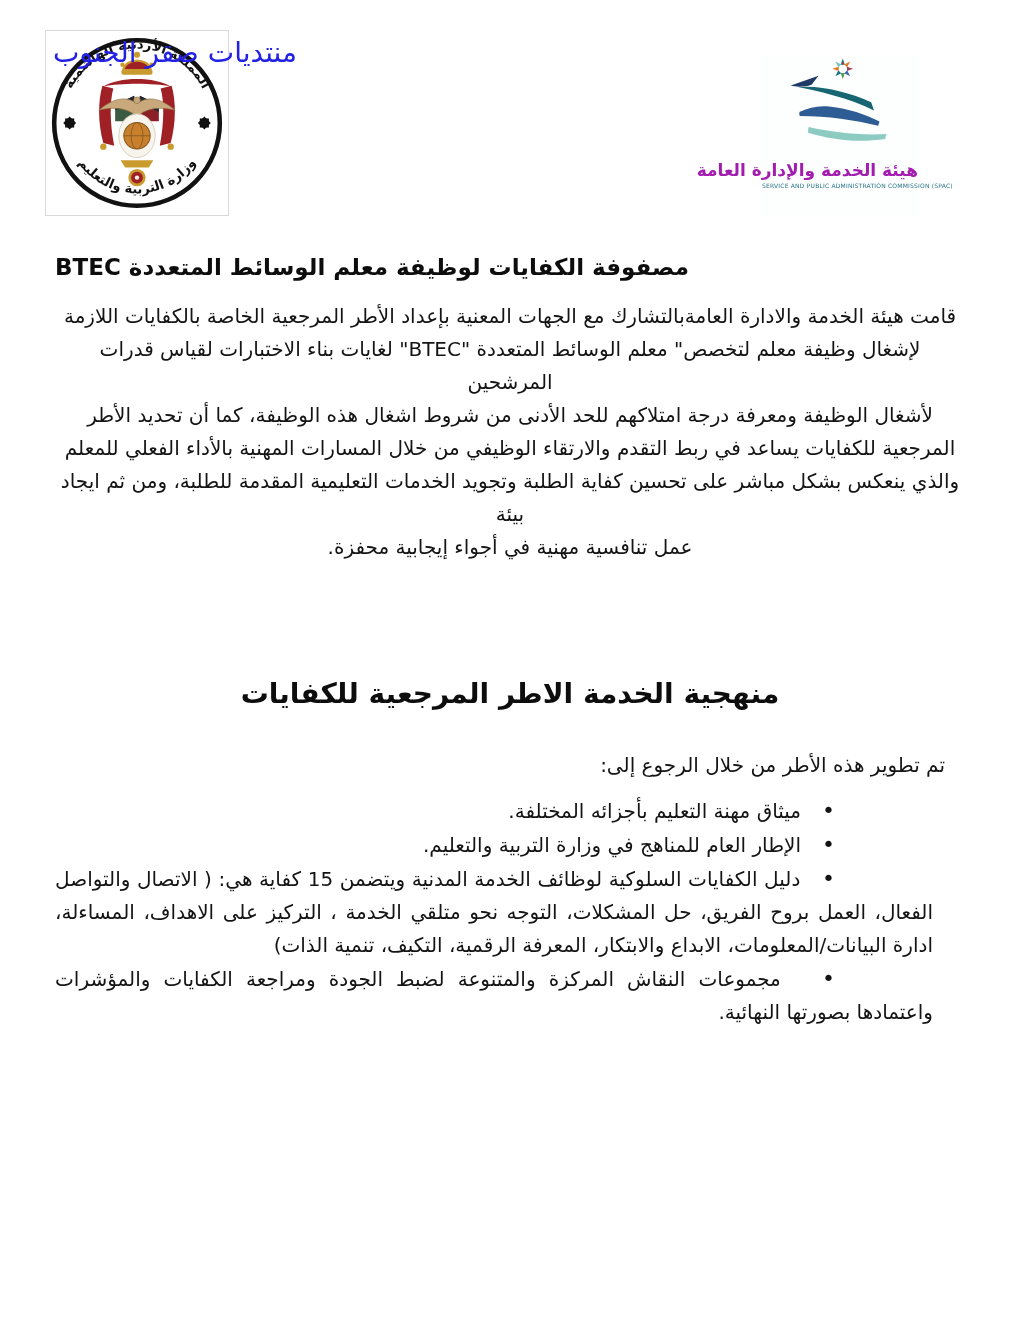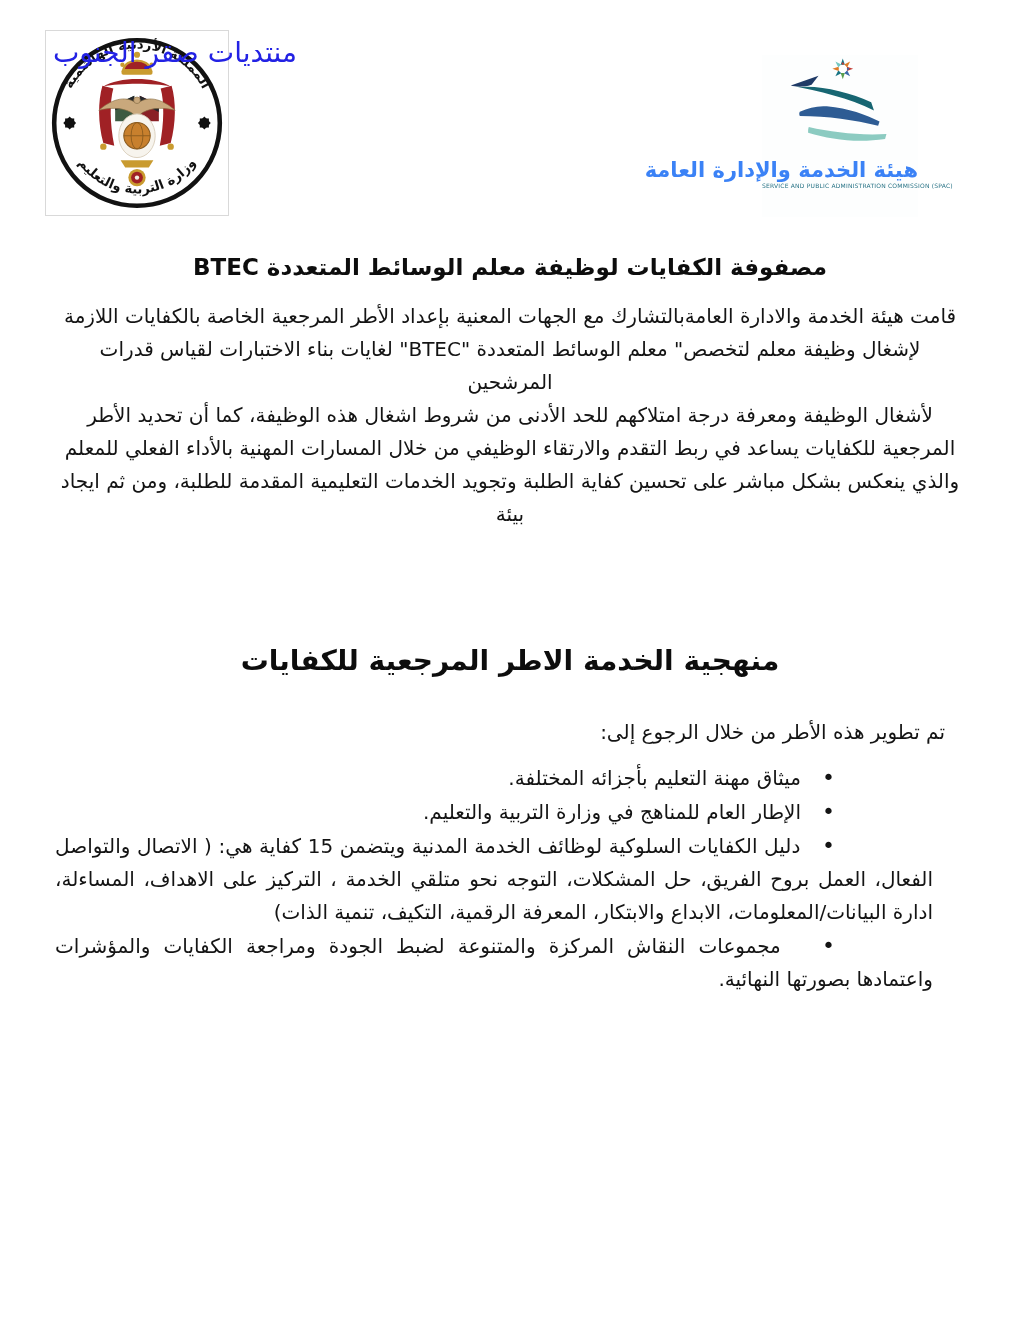--- a/index.html
+++ b/index.html
@@ -17,30 +17,30 @@
     position:absolute;left:40px;top:38px;width:270px;z-index:5;
     font-size:28px;line-height:30px;color:#2322e4;direction:rtl;text-align:center;
     white-space:nowrap;letter-spacing:0px;
   }
   .spac{
     position:absolute;left:762px;top:55px;width:156px;height:162px;
     background:#fdfefe;text-align:center;
   }
   .spac-art{width:150px;height:104px;display:block;margin:0 auto;}
   .spac-name-ar{
-    direction:rtl;font-size:21px;font-weight:bold;color:#3b82f6;
+    direction:rtl;font-size:17px;font-weight:bold;color:#a21caf;
     line-height:18px;margin-top:2px;white-space:nowrap;
   }
   .spac-name-en{
     font-size:6px;color:#2a7486;letter-spacing:.2px;margin-top:3px;white-space:nowrap;
   }
   
   .doc{direction:rtl;padding:250px 55px 0 55px;}
   .doc-title{
-    font-size:23px;font-weight:bold;text-align:center;line-height:34px;color:#0d0d0d;
+    font-size:23px;font-weight:bold;text-align:left;line-height:34px;color:#0d0d0d;
   }
   .lead{margin-top:16px;}
   .lead .ln{
     font-size:20px;line-height:33px;text-align:center;color:#141414;
   }
   .section-heading{
     margin:111px 0 0 0;font-size:28px;font-weight:bold;text-align:center;
     line-height:38px;color:#0d0d0d;
   }
   .list-intro{
@@ -161,20 +161,21 @@
 <div class="doc">
 
   <div class="doc-title">مصفوفة الكفايات لوظيفة معلم الوسائط المتعددة BTEC</div>
 
   <div class="lead">
     <div class="ln">قامت هيئة الخدمة والادارة العامةبالتشارك مع الجهات المعنية بإعداد الأطر المرجعية الخاصة بالكفايات اللازمة</div>
     <div class="ln">لإشغال وظيفة معلم لتخصص" معلم الوسائط المتعددة "BTEC" لغايات بناء الاختبارات لقياس قدرات المرشحين</div>
     <div class="ln">لأشغال الوظيفة ومعرفة درجة امتلاكهم للحد الأدنى من شروط اشغال هذه الوظيفة، كما أن تحديد الأطر</div>
     <div class="ln">المرجعية للكفايات يساعد في ربط التقدم والارتقاء الوظيفي من خلال المسارات المهنية بالأداء الفعلي للمعلم</div>
     <div class="ln">والذي ينعكس بشكل مباشر على تحسين كفاية الطلبة وتجويد الخدمات التعليمية المقدمة للطلبة، ومن ثم ايجاد بيئة</div>
+    <div class="ln">عمل تنافسية مهنية في أجواء إيجابية محفزة.</div>
   </div>
 
   <div class="section-heading">منهجية الخدمة الاطر المرجعية للكفايات</div>
 
   <div class="list-intro">تم تطوير هذه الأطر من خلال الرجوع إلى:</div>
 
   <ul class="refs">
     <li>ميثاق مهنة التعليم بأجزائه المختلفة.</li>
     <li>الإطار العام للمناهج في وزارة التربية والتعليم.</li>
     <li>دليل الكفايات السلوكية لوظائف الخدمة المدنية ويتضمن 15 كفاية هي: ( الاتصال والتواصل الفعال، العمل بروح الفريق، حل المشكلات، التوجه نحو متلقي الخدمة ، التركيز على الاهداف، المساءلة، ادارة البيانات/المعلومات، الابداع والابتكار، المعرفة الرقمية، التكيف، تنمية الذات)</li>

